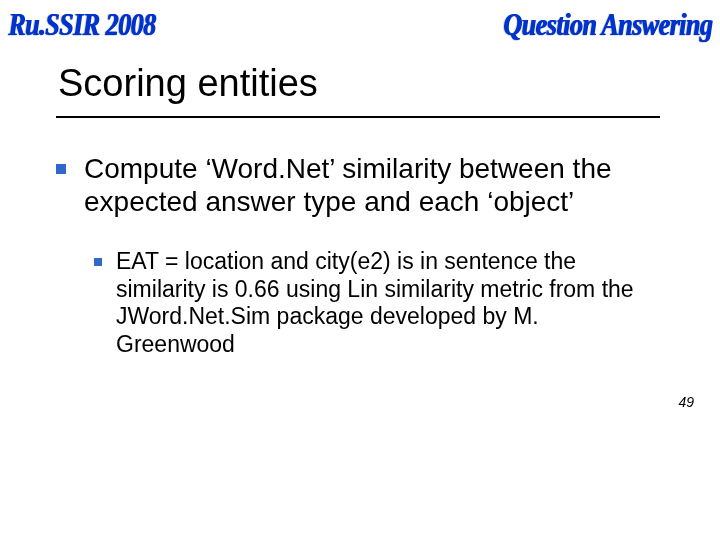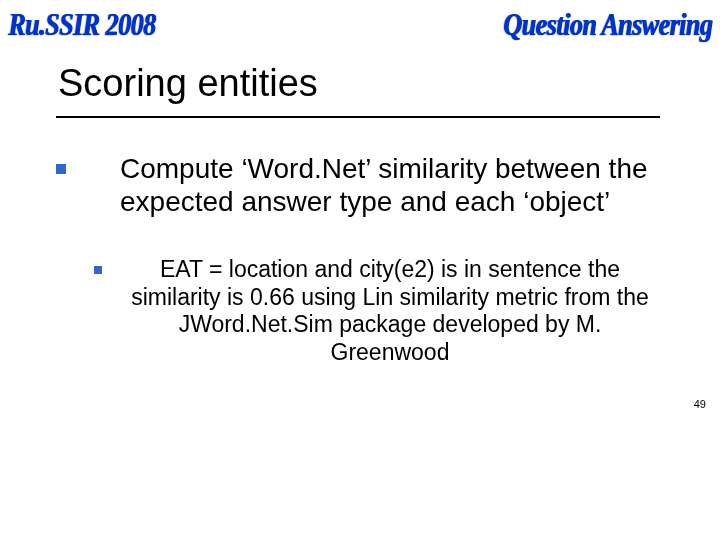--- a/index.html
+++ b/index.html
@@ -21,33 +21,33 @@
   }
   .title {
     position: absolute; left: 58px; top: 62px;
     font-family: Verdana, Arial, sans-serif;
     font-size: 38px; color: #000; font-weight: 400; text-align: right;
   }
   .title-underline {
     position: absolute; left: 56px; top: 116px; width: 604px; height: 2px; background: #000;
   }
   .body { position: absolute; left: 56px; top: 152px; width: 608px; }
-  .lvl1 { display: flex; gap: 36px; }
+  .lvl1 { display: flex; }
   .bullet1 {
     width: 10px; height: 10px; background: #3366cc; margin-top: 12px; margin-right: 18px; flex: 0 0 10px;
   }
   .lvl1-text { font-size: 28px; line-height: 1.18; color: #000; }
-  .lvl2 { display: flex; margin-top: 38px; margin-left: 38px; text-align: center; }
+  .lvl2 { display: flex; margin-top: 30px; margin-left: 38px; }
   .bullet2 {
     width: 8px; height: 8px; background: #3366cc; margin-top: 10px; margin-right: 14px; flex: 0 0 8px;
   }
   .lvl2-text { font-size: 23px; line-height: 1.2; color: #000; }
   .pagenum {
-    position: absolute; right: 14px; bottom: 14px;
-    font-family: Arial, sans-serif; font-size: 11px; color: #000;
+    position: absolute; right: 26px; bottom: 14px;
+    font-family: Arial, sans-serif; font-size: 14px; color: #000; font-style: italic;
   }
 </style>
 </head>
 <body>
 
 <div class="slide">
   <div class="header-left">Ru.SSIR 2008</div>
   <div class="header-right">Question Answering</div>
 
   <div class="title">Scoring entities</div>

